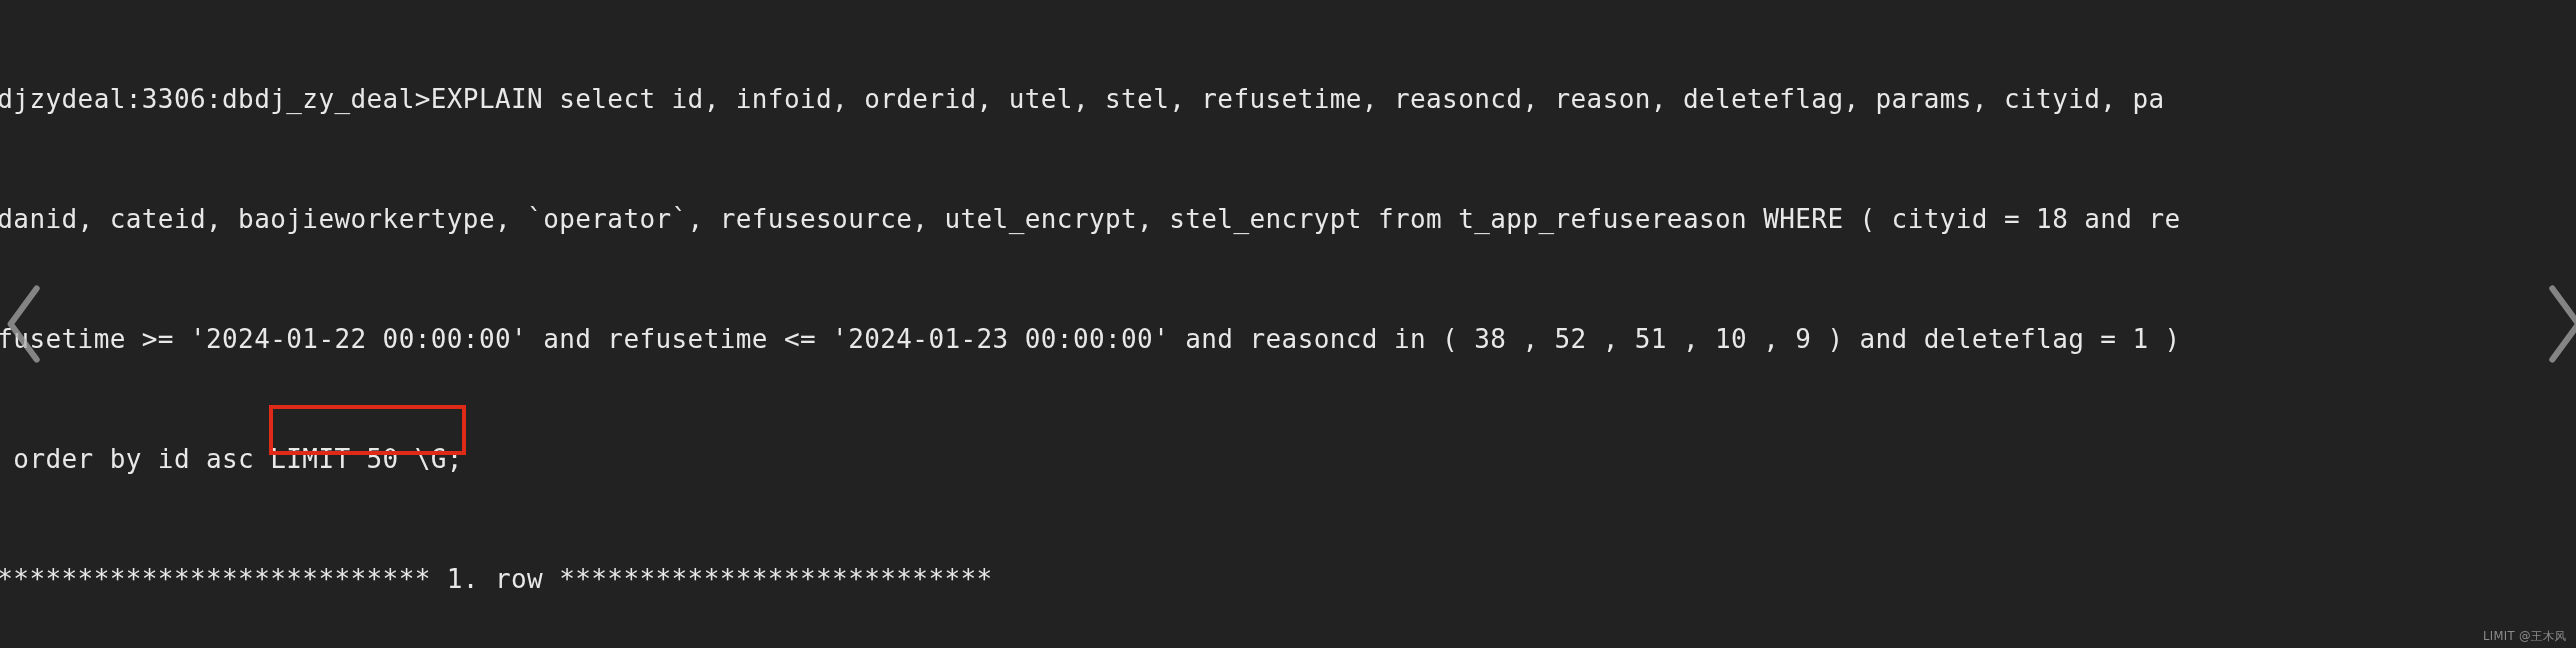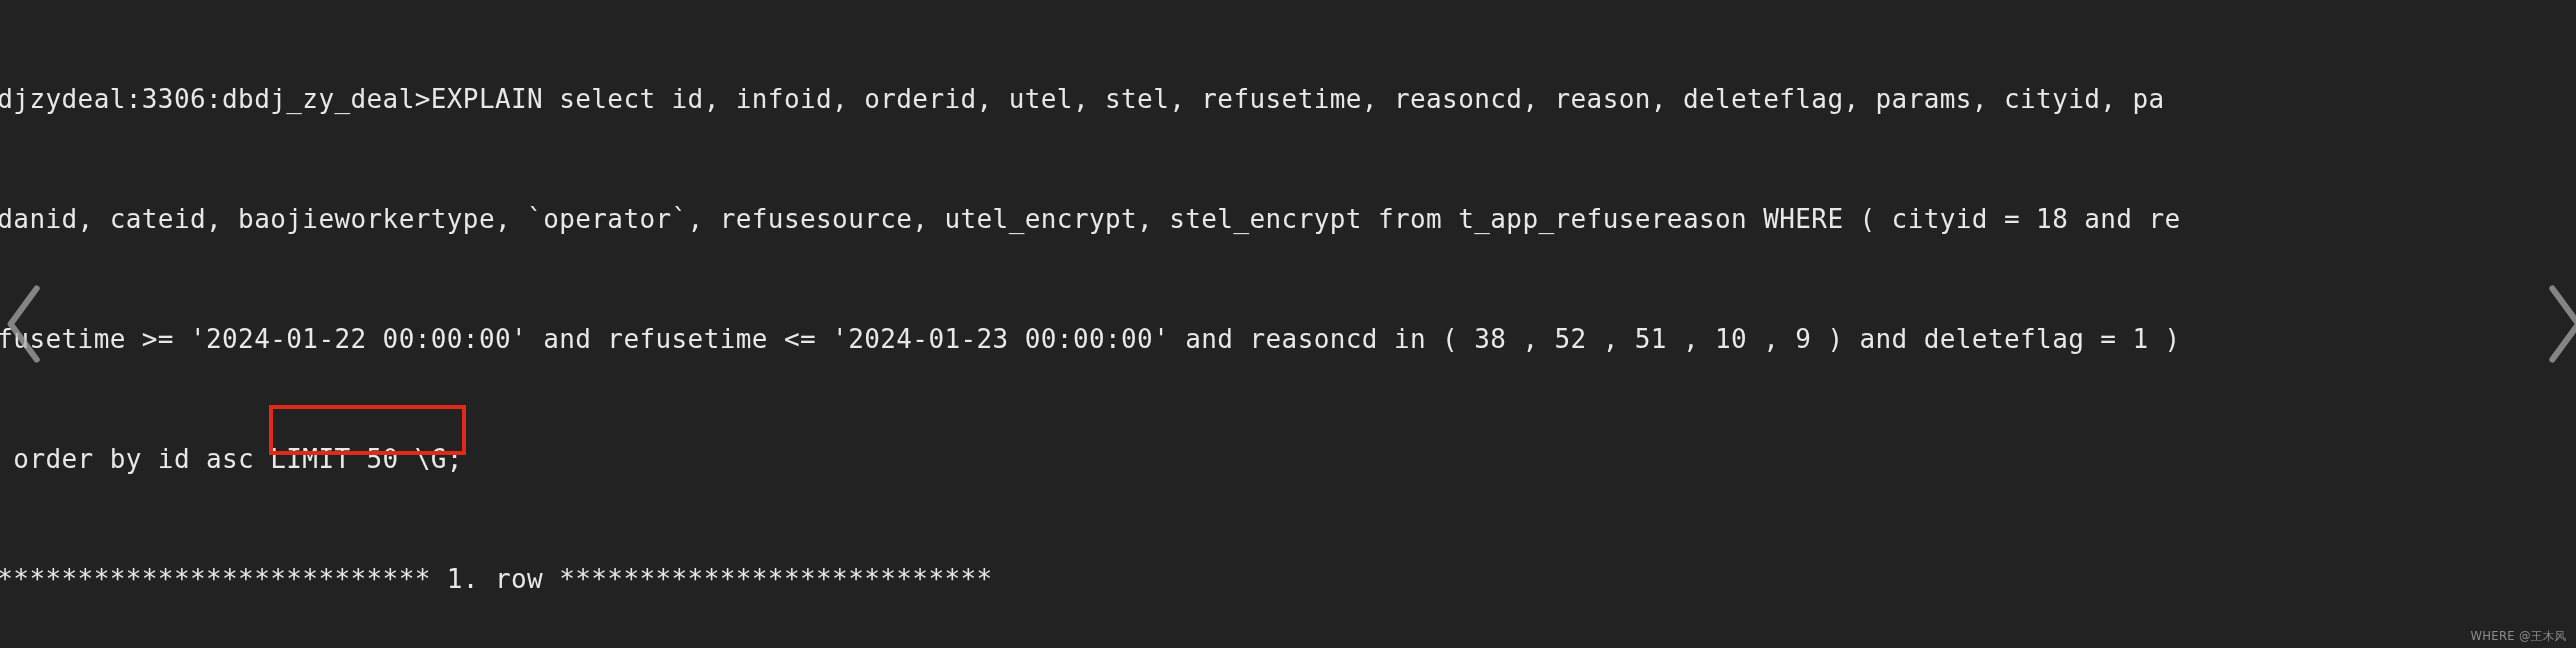--- a/index.html
+++ b/index.html
@@ -113,16 +113,16 @@
   </div>
 
   <div class="chevron chevron-right">
     <span>
       <svg viewBox="0 0 70 120" xmlns="http://www.w3.org/2000/svg" aria-hidden="true">
         <path d="M18 8 L56 60 L18 112" fill="none" stroke="#aaaaaa" stroke-width="9" stroke-linecap="round" stroke-linejoin="round"></path>
       </svg>
     </span>
   </div>
 
-  <div class="watermark">WHERE @王木风</div>
+  <div class="watermark">LIMIT @王木风</div>
 
 </div>
 
 
 </body></html>

